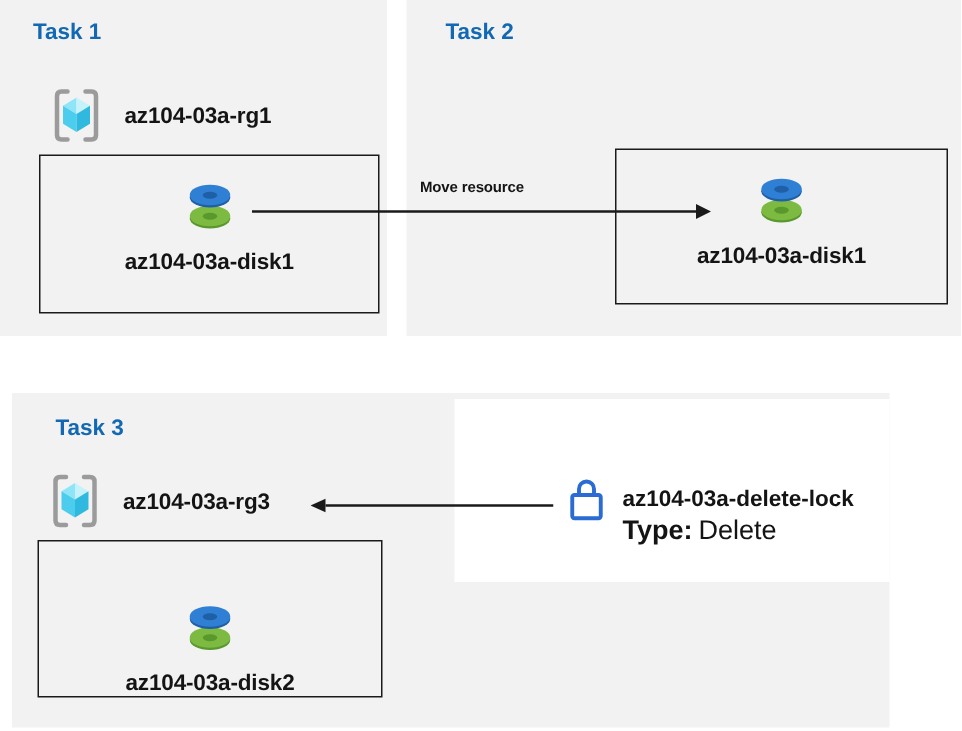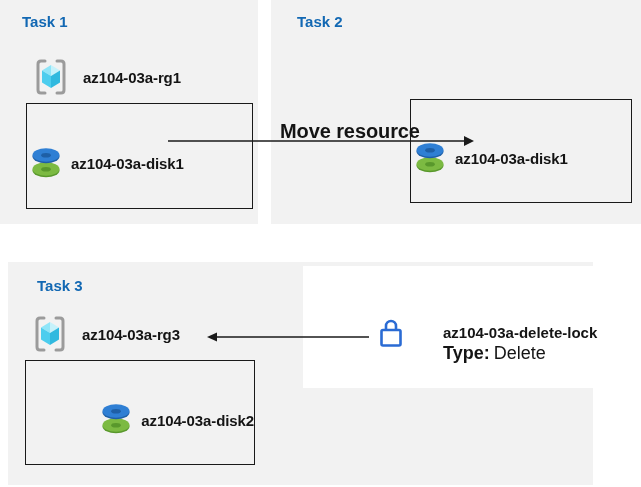--- a/index.html
+++ b/index.html
@@ -13,28 +13,28 @@
     white-space:nowrap;
   }
   .rg-row{position:absolute;display:flex;align-items:center;gap:15px;}
   .rg-row svg{flex:0 0 auto;display:block;}
   .bold-label{
     font-size:15px;font-weight:bold;color:var(--text,#141414);
     letter-spacing:-0.1px;white-space:nowrap;
   }
   .resource-box{
     position:absolute;border:1.5px solid var(--box-border,#1a1a1a);box-sizing:border-box;
-    display:flex;align-items:center;padding-top:15px;gap:6px;
+    display:flex;flex-direction:column;align-items:center;padding-top:15px;gap:6px;
     background:transparent;
   }
   .notch{position:absolute;left:303px;top:266px;width:290px;height:122px;background:#fff;z-index:2;}
   .arrow-svg{position:absolute;z-index:3;}
-  .move-label{position:absolute;left:280px;top:120px;z-index:3;font-size:20px;}
+  .move-label{position:absolute;left:280px;top:120px;z-index:3;font-size:10px;}
   .lock-wrap{position:absolute;left:377px;top:315px;z-index:3;background:#fff;}
-  .lock-text{position:absolute;left:415px;top:323px;z-index:3;line-height:20px;margin-left:28px;}
+  .lock-text{position:absolute;left:415px;top:323px;z-index:3;line-height:20px;}
   .lock-title{font-size:15px;font-weight:bold;color:var(--text,#141414);white-space:nowrap;}
   .lock-type{font-size:18px;color:var(--text,#141414);white-space:nowrap;}
   .lock-type .t-label{font-weight:bold;}
   .lock-type .t-value{font-weight:normal;margin-left:4px;}
   line{stroke:var(--arrow,#1a1a1a);stroke-width:1.6;}
   polygon.head{fill:var(--arrow,#1a1a1a);}
 </style>
 </head>
 <body>
 

